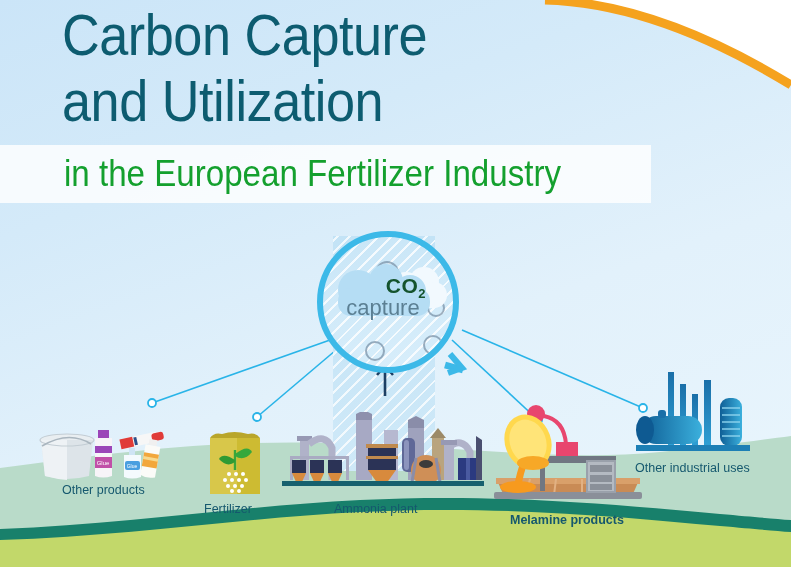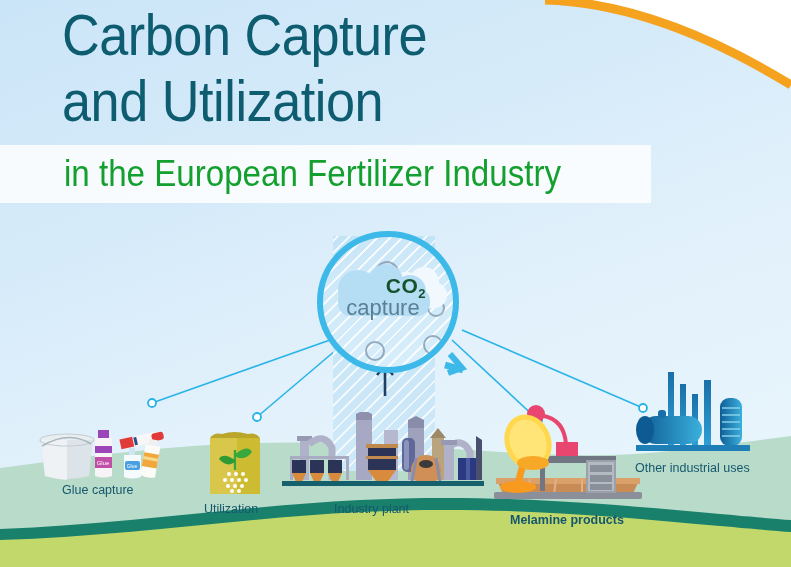--- a/index.html
+++ b/index.html
@@ -156,21 +156,21 @@
       <text x="96" y="44" font-size="5" fill="#ffffff" text-anchor="middle" font-family="Liberation Sans">Glue</text>
     </g>
 
     <g transform="rotate(10 118 36)">
       <rect x="110" y="16" width="8" height="6" fill="#f0f0f0"></rect>
       <path d="M107,22 L122,22 L122,53 Q114,56 107,53 Z" fill="#fbfbf8"></path>
       <rect x="107" y="30" width="15" height="14" fill="#f2a73c"></rect>
       <rect x="107" y="34" width="15" height="3" fill="#f7d98e"></rect>
     </g>
   </svg>
-  <div class="label" style="left:62px;top:483px;">Glue capture</div>
+  <div class="label" style="left:62px;top:483px;">Other products</div>
 
   <svg class="abs" style="left:204px;top:428px;width:62px;height:70px;" viewBox="0 0 62 70">
     <path d="M6,10 L56,10 L56,66 L6,66 Z" fill="#cdbb32"></path>
     <path d="M6,10 L33,10 L33,66 L6,66 Z" fill="#d8c74a"></path>
     <path d="M6,10 Q10,4 18,6 Q30,2 44,6 Q52,4 56,10 Z" fill="#b9a62b"></path>
 
     <g>
       <path d="M31,42 L31,22" stroke="#3aa63a" stroke-width="2.4" fill="none"></path>
       <path d="M31,26 Q44,16 48,24 Q40,34 31,28 Z" fill="#36a83c"></path>
       <path d="M31,32 Q19,24 15,31 Q23,40 31,34 Z" fill="#2f9a34"></path>
@@ -184,21 +184,21 @@
         <circle cx="28" cy="52" r="2"></circle>
         <circle cx="35" cy="52" r="2"></circle>
         <circle cx="42" cy="52" r="2"></circle>
       <circle cx="24" cy="58" r="2"></circle>
         <circle cx="31" cy="58" r="2"></circle>
         <circle cx="38" cy="58" r="2"></circle>
       <circle cx="28" cy="63" r="2"></circle>
         <circle cx="35" cy="63" r="2"></circle>
     </g>
   </svg>
-  <div class="label" style="left:204px;top:502px;">Utilization</div>
+  <div class="label" style="left:204px;top:502px;">Fertilizer</div>
 
   <svg class="abs" style="left:280px;top:412px;width:206px;height:78px;" viewBox="0 0 206 78">
 
     <rect x="76" y="2" width="16" height="66" fill="#a7a9c4"></rect>
     <path d="M76,8 L92,8 L92,2 L84,-2 L76,2 Z" fill="#8e90ad"></path>
     <rect x="104" y="18" width="14" height="50" fill="#b6b8d0"></rect>
     <rect x="128" y="10" width="16" height="58" fill="#9fa2bd"></rect>
     <path d="M128,16 L144,16 L144,8 L136,4 L128,8 Z" fill="#8a8da9"></path>
     <rect x="152" y="24" width="12" height="44" fill="#b9a47e"></rect>
     <path d="M150,26 L166,26 L158,16 Z" fill="#9c8a68"></path>
@@ -244,21 +244,21 @@
       <path d="M168,36 Q182,24 190,40 L190,68" stroke="#b0b2c9" stroke-width="7" fill="none"></path>
       <rect x="164" y="32" width="10" height="36" fill="#b0b2c9"></rect>
       <rect x="161" y="28" width="16" height="5" fill="#9799b4"></rect>
       <rect x="178" y="46" width="22" height="22" fill="#2b3a80"></rect>
       <rect x="186" y="46" width="4" height="22" fill="#4a5aa0"></rect>
       <path d="M196,24 L202,28 L202,68 L196,68 Z" fill="#4a4f70"></path>
     </g>
 
     <rect x="2" y="69" width="202" height="5" fill="#16606e"></rect>
   </svg>
-  <div class="label" style="left:334px;top:502px;">Industry plant</div>
+  <div class="label" style="left:334px;top:502px;">Ammonia plant</div>
 
   <svg class="abs" style="left:490px;top:400px;width:160px;height:105px;" viewBox="0 0 160 105">
 
     <path d="M6,78 L150,78 L142,96 L14,96 Z" fill="#c98b55"></path>
     <path d="M6,78 L150,78 L150,84 L6,84 Z" fill="#d9a06a"></path>
     <g stroke="#e2b183" stroke-width="2">
       <path d="M40,79 L36,95"></path>
         <path d="M66,79 L64,95"></path>
         <path d="M92,79 L92,95"></path>
         <path d="M118,79 L120,95"></path>

